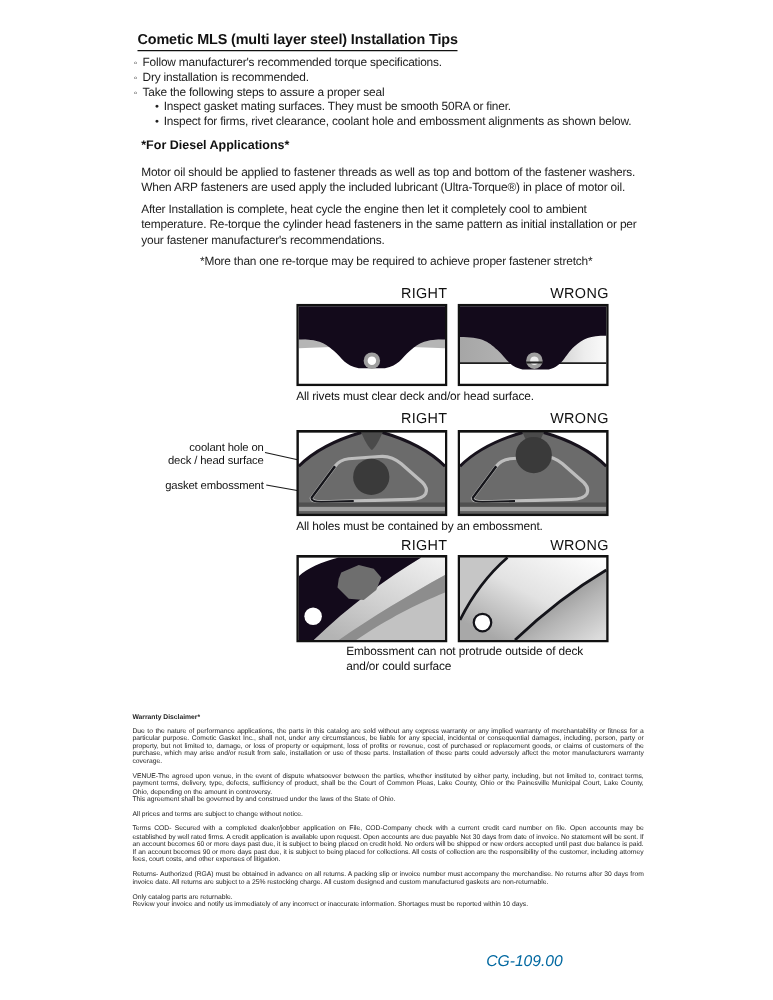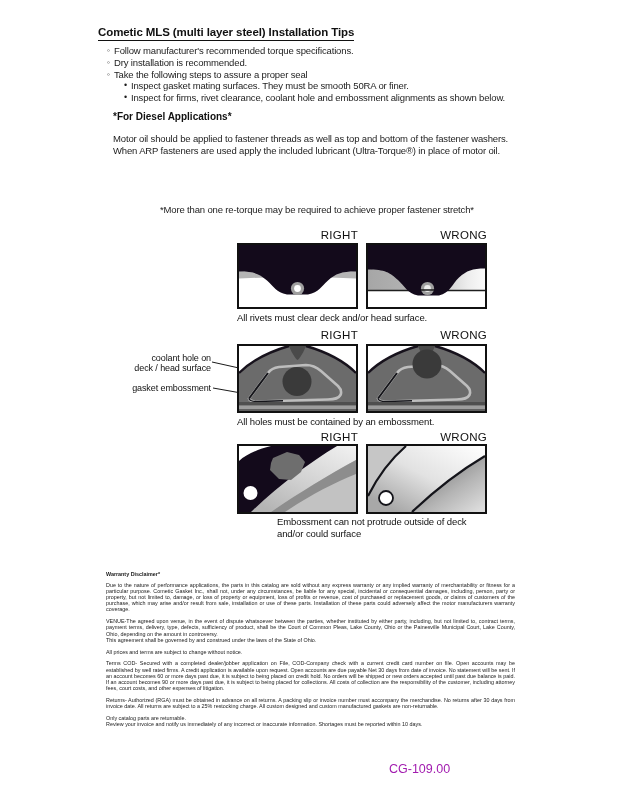--- a/index.html
+++ b/index.html
@@ -3,21 +3,21 @@
 <meta charset="utf-8">
 <style>
   html,body{margin:0;padding:0;background:#ffffff;}
   .page{
     position:relative;width:618px;height:800px;background:#ffffff;overflow:hidden;
     font-family:"Liberation Sans", sans-serif;color:#1c1c1c;
   }
   .abs{position:absolute;}
   
   .title{
-    left:98px;top:26px;font-size:11.5px;font-weight:bold;letter-spacing:-0.1px;
+    left:110px;top:26px;font-size:11.5px;font-weight:bold;letter-spacing:-0.1px;
     border-bottom:1.5px solid #111;padding-bottom:1.5px;color:#111;
   }
   
   .bullets{left:107px;top:45px;width:420px;font-size:9.5px;line-height:11.8px;letter-spacing:-0.15px;}
   .b-row{display:flex;}
   .b-row .mark{width:7px;flex:0 0 7px;font-size:8px;line-height:11.8px;}
   .b-sub{margin-left:17px;}
   .b-sub .mark{font-size:9px;}
   
   .diesel-head{left:113px;top:111px;font-size:10px;font-weight:bold;color:#111;}
@@ -31,21 +31,21 @@
   .dgbox{width:121px;}
   .dgbox svg{display:block;width:121px;}
   .callout{left:95px;width:116px;text-align:right;font-size:9px;line-height:10.3px;letter-spacing:-0.1px;color:#111;}
   
   .disclaimer{left:106px;top:571px;width:409px;font-size:5.4px;line-height:6.1px;text-align:justify;color:#222;}
   .disclaimer .d-head{font-weight:bold;margin:0 0 5px 0;}
   .disclaimer p{margin:0 0 5.8px 0;}
   .disclaimer .tight{margin:0;}
   .disclaimer .gap-after{margin:0 0 5.8px 0;}
   
-  .pagenum{left:389px;top:762px;font-size:12.5px;color:#a21caf;}
+  .pagenum{left:389px;top:762px;font-size:12.5px;color:#0369a1;font-style:italic;}
 </style>
 </head>
 <body>
 
 <div class="page">
 
   <div class="abs title">Cometic MLS (multi layer steel) Installation Tips</div>
 
   <div class="abs bullets">
     <div class="b-row">
@@ -65,20 +65,21 @@
       <span>Inspect gasket mating surfaces.  They must be smooth 50RA or finer.</span>
     </div>
     <div class="b-row b-sub">
       <span class="mark">•</span>
       <span>Inspect for firms, rivet clearance, coolant hole and embossment alignments as shown below.</span>
     </div>
   </div>
 
   <div class="abs diesel-head">*For Diesel Applications*</div>
   <div class="abs para p1">Motor oil should be applied to fastener threads as well as top and bottom of the fastener washers. When ARP fasteners are used apply the included lubricant (Ultra-Torque®) in place of motor oil.</div>
+  <div class="abs para p2">After Installation is complete, heat cycle the engine then let it completely cool to ambient temperature. Re-torque the cylinder head fasteners in the same pattern as initial installation or per your fastener manufacturer's recommendations.</div>
   <div class="abs para p3">*More than one re-torque may be required to achieve proper fastener stretch*</div>
 
   <div class="abs dg-label" style="left:237px;top:229px;">RIGHT</div>
   <div class="abs dg-label" style="left:366px;top:229px;">WRONG</div>
 
   <div class="abs dgbox" style="left:237px;top:243px;">
     <svg viewBox="0 0 121 66">
       <rect x="1" y="1" width="119" height="64" fill="#ffffff"></rect>
       <polygon points="2,28 54,33.5 2,35.5" fill="#b5b5b5"></polygon>
       <polygon points="119,28 67,33.5 119,35.5" fill="#b5b5b5"></polygon>

